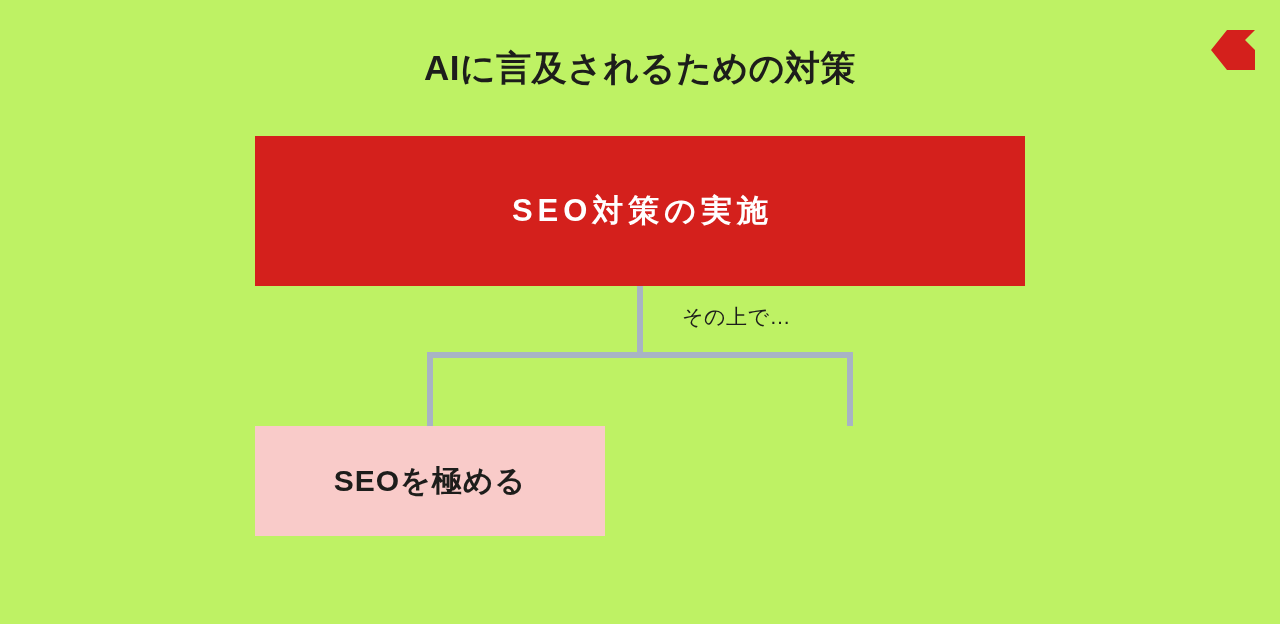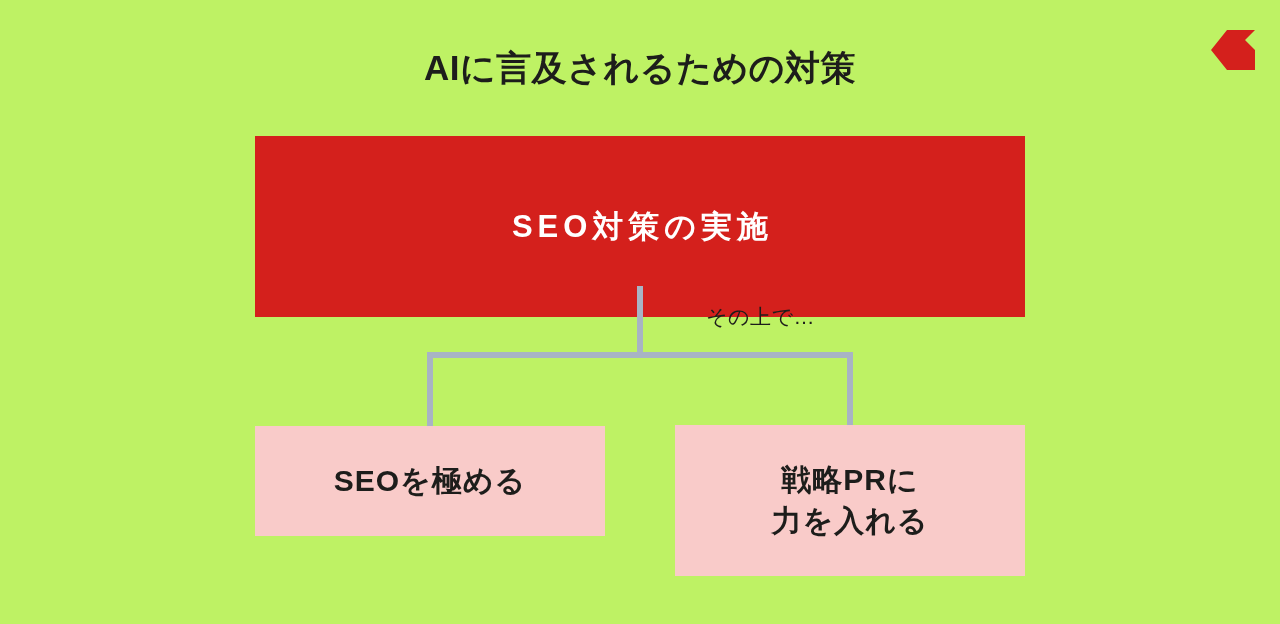--- a/index.html
+++ b/index.html
@@ -72,21 +72,21 @@
   }
   .conn-right-drop {      
     left: 847px;
     top: 352px;
     width: 6px;
     height: 74px;
   }
 
   .connector-label {
     position: absolute;
-    left: 706px;
+    left: 682px;
     top: 303px;
     font-size: 21px;
     font-weight: 500;
     color: #1d1d1b;
     letter-spacing: 0.5px;
     white-space: nowrap;
   }
 
   
   .node {
@@ -95,21 +95,21 @@
     align-items: center;
     justify-content: center;
     text-align: center;
     box-sizing: border-box;
   }
 
   .node-primary {
     left: 255px;
     top: 136px;
     width: 770px;
-    height: 181px;
+    height: 150px;
     background: #d4201c;
     color: #ffffff;
     font-size: 31px;
     font-weight: bold;
     letter-spacing: 5px;
     text-indent: 5px;
   }
 
   .node-child {
     background: #f9cbc9;
@@ -160,20 +160,14 @@
   <div class="connector conn-right-drop"></div>
 
   <div class="connector-label">その上で…</div>
 
   <div class="node node-child node-child-left">
     <span class="lines">
       <span class="line">SEOを極める</span>
     </span>
   </div>
 
-  <div class="node node-child node-child-right">
-    <span class="lines">
-      <span class="line">戦略PRに</span>
-      <span class="line">力を入れる</span>
-    </span>
-  </div>
 
 </div>
 
 </body></html>

